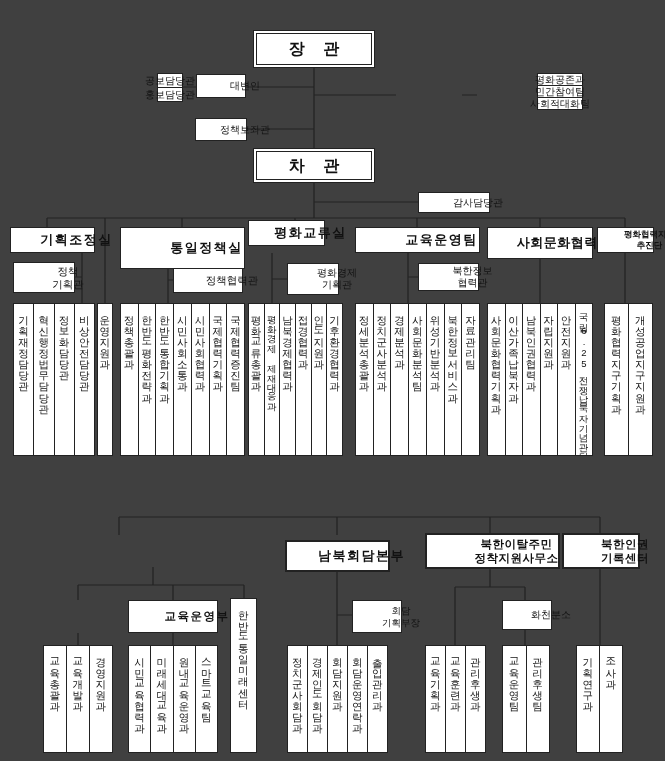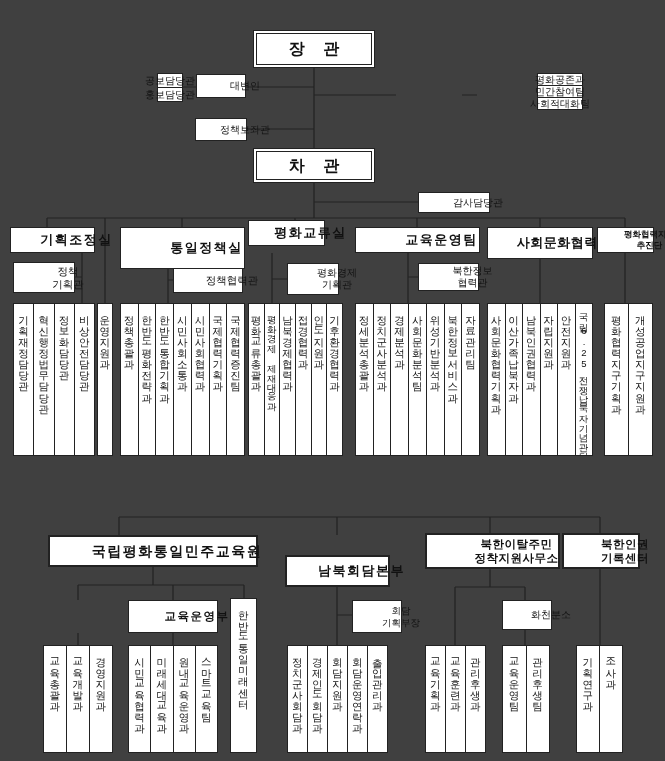--- a/index.html
+++ b/index.html
@@ -242,24 +242,21 @@
   </div>
   <div class="cols" style="left:604px;top:303px;width:49px;height:153px">
     <div class="vcol">
         <span>평화협력지구기획과</span>
       </div>
     <div class="vcol">
         <span>개성공업지구지원과</span>
       </div>
   </div>
 
-  <div class="box thick hdr" style="left:48px;top:535px;width:210px;height:32px;font-size:14px">
-      <span>국립평화통일민주교육원</span>
-    </div>
-  <div class="box thick hdr" style="left:285px;top:555px;width:105px;height:32px">
+  <div class="box thick hdr" style="left:285px;top:540px;width:105px;height:32px">
       <span>남북회담본부</span>
     </div>
   <div class="box thick hdr" style="left:425px;top:533px;width:135px;height:36px;font-size:11.5px;letter-spacing:0.5px;line-height:1.25">
       <span>북한이탈주민</span>
       <span>정착지원사무소</span>
     </div>
   <div class="box thick hdr" style="left:562px;top:533px;width:78px;height:36px;font-size:11.5px;letter-spacing:0.5px;line-height:1.25">
       <span>북한인권</span>
       <span>기록센터</span>
     </div>

